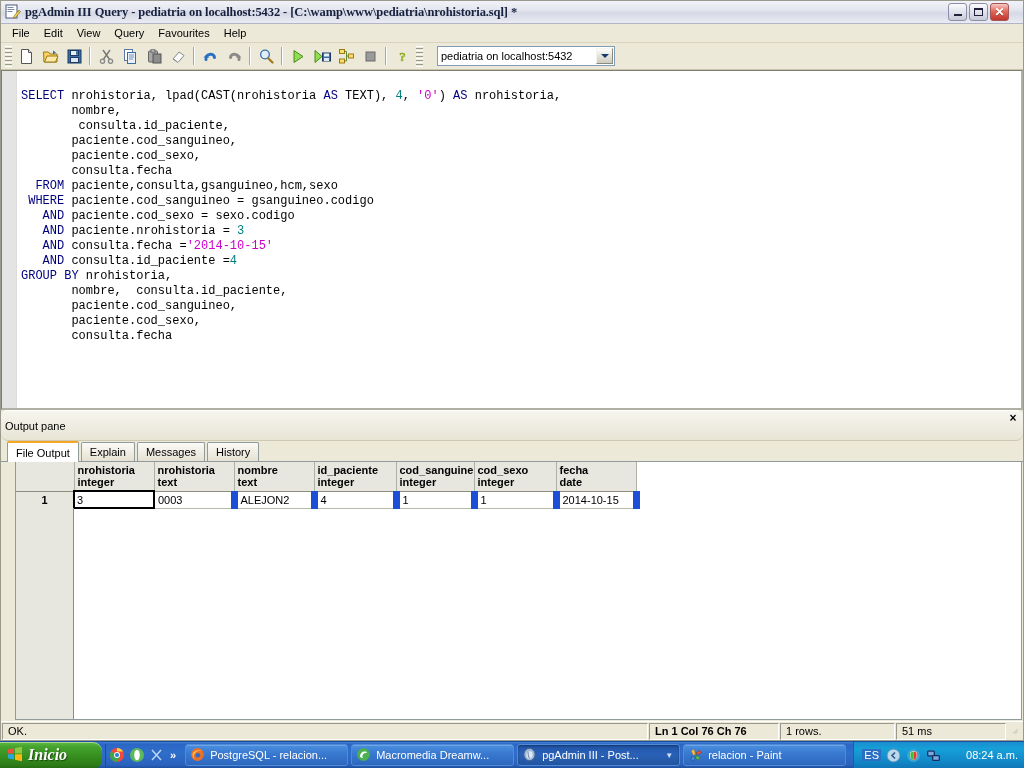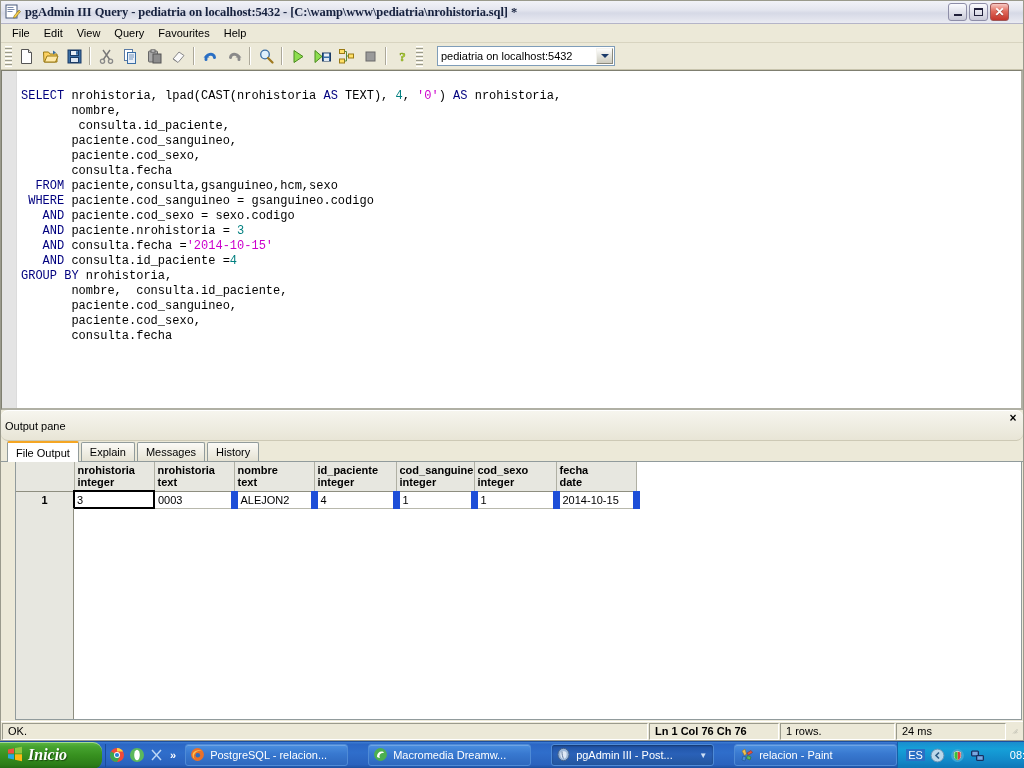--- a/index.html
+++ b/index.html
@@ -340,21 +340,21 @@
     display: flex; align-items: center;
     height: 23px;
     margin-left: 3px;
     padding: 0 3px;
     border-left: 1px solid #1a4c9c;
     gap: 4px;
     flex: 0 0 auto;
   }
   .ql-icon { width: 16px; height: 16px; position: relative; }
   .ql-chev { color: #fff; font-size: 11px; font-weight: bold; margin-left: 1px; }
-  #task-buttons { display: flex; align-items: center; gap: 20px; margin-left: 6px; flex: 1 1 auto; }
+  #task-buttons { display: flex; align-items: center; gap: 3px; margin-left: 6px; flex: 1 1 auto; }
   .task-btn {
     height: 22px;
     display: flex; align-items: center;
     padding: 0 6px 0 4px;
     border-radius: 3px;
     background: linear-gradient(to bottom, #4b8fe0, #3878cf 45%, #2e68be);
     border: 1px solid #4f8bd6;
     color: #fff; font-size: 11px;
     box-shadow: inset 0 1px 0 rgba(255,255,255,.2);
     white-space: nowrap;
@@ -616,21 +616,21 @@
           </tr>
         </tbody>
       </table>
     </div>
   </div>
 
   <div id="status-bar">
     <div class="sb-cell" id="sb-status">OK.</div>
     <div class="sb-cell" id="sb-pos">Ln 1 Col 76 Ch 76</div>
     <div class="sb-cell" id="sb-rows">1 rows.</div>
-    <div class="sb-cell" id="sb-time">24 ms</div>
+    <div class="sb-cell" id="sb-time">51 ms</div>
     <div class="sb-cell" id="sb-grip">
       <svg width="12" height="12" viewBox="0 0 12 12">
         <path d="M11 5L5 11M11 8L8 11M11 2L2 11" stroke="#b0b0a4" stroke-width="1.2"></path>
       </svg>
     </div>
   </div>
 </div>
 
 <div id="taskbar">
   <div id="start-button">

